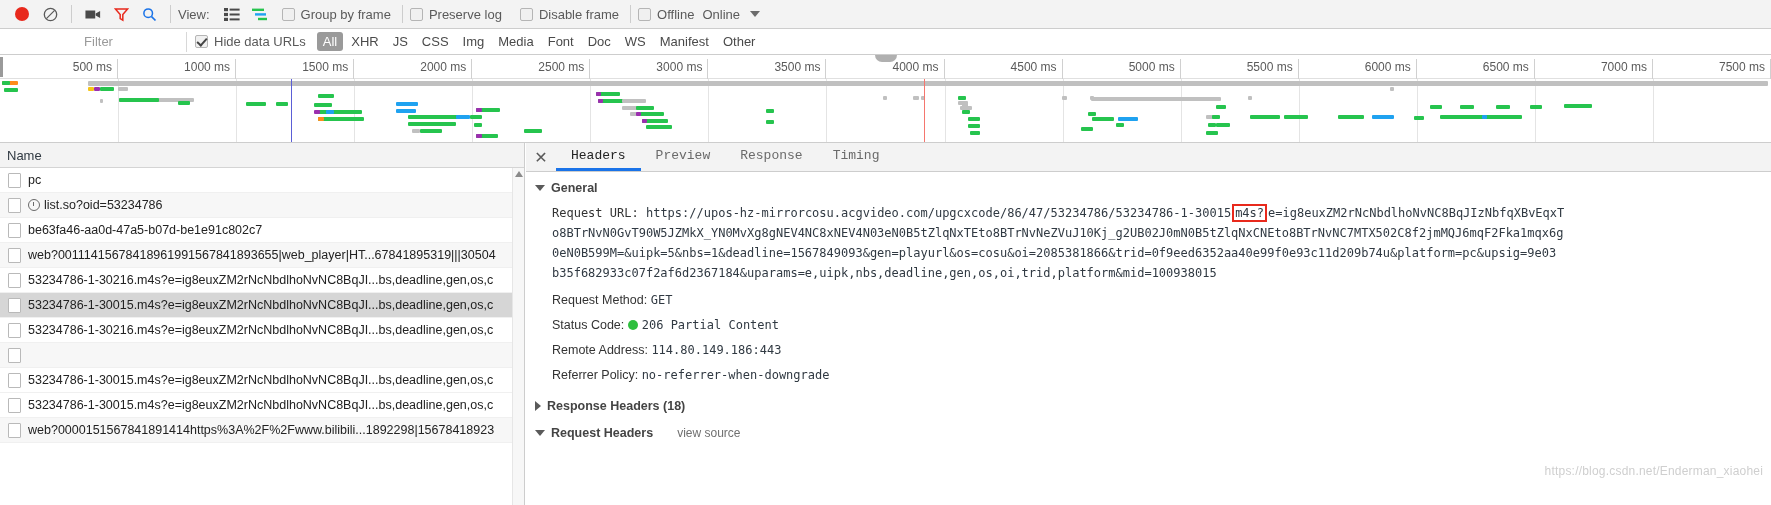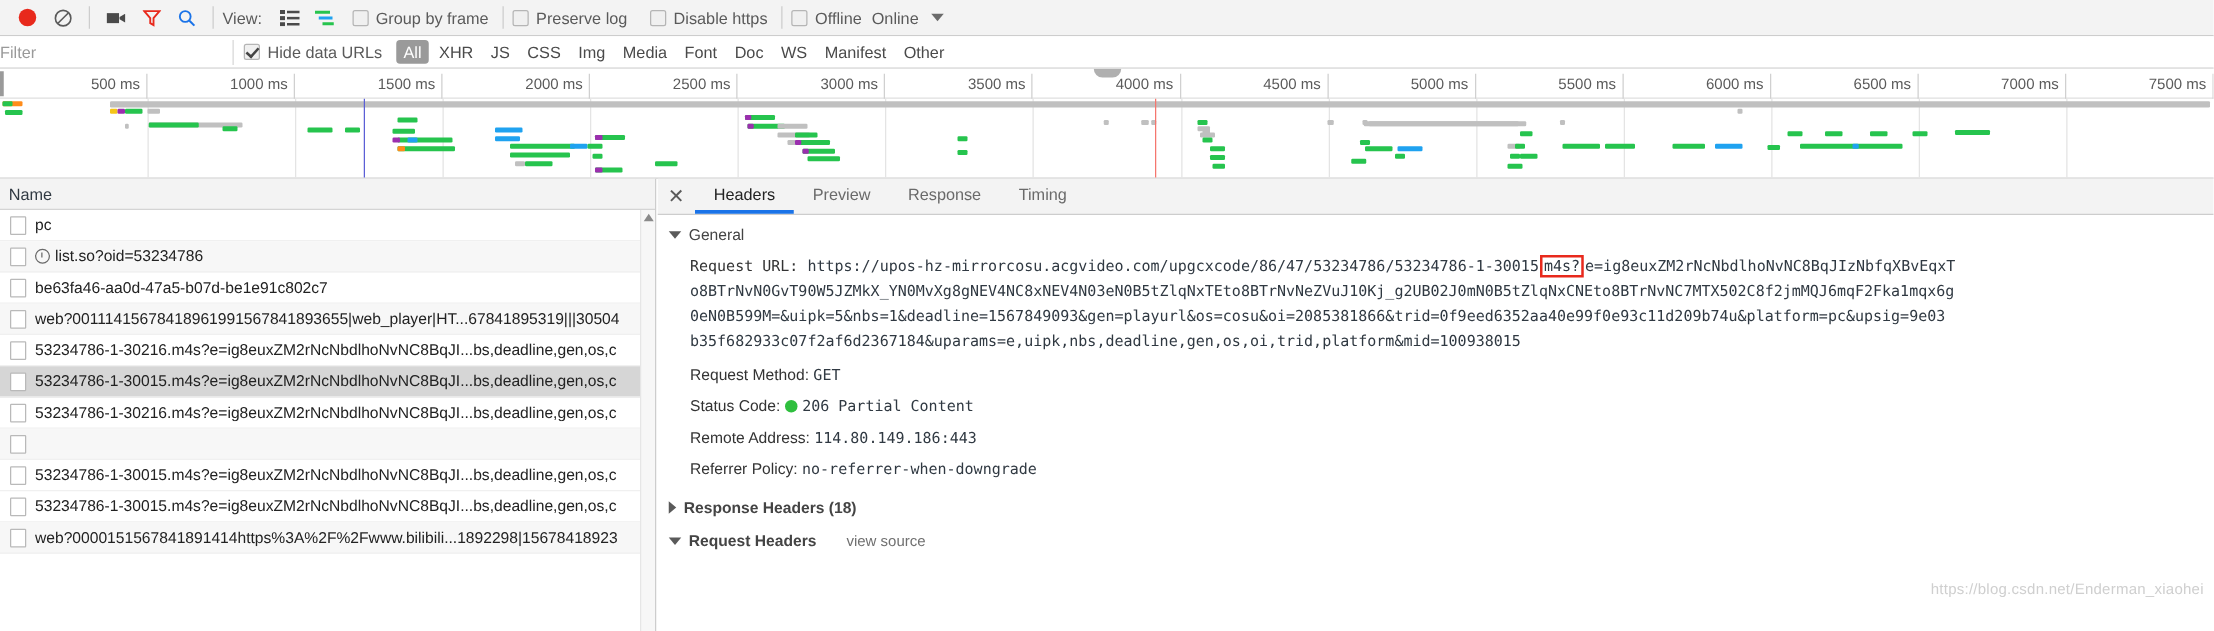--- a/index.html
+++ b/index.html
@@ -57,22 +57,22 @@
   }
 
   
   .filterbar {
     position: absolute; top: 29px; left: 0; width: 1771px; height: 26px;
     background: #fff; border-bottom: 1px solid #cdcdcd;
     display: flex; align-items: center;
   }
   .filter-input {
     width: 182px; height: 24px; border: none; outline: none;
-    background: transparent; padding-left: 0;
-    font-family: "Liberation Sans", sans-serif; font-size: 13px; color: #303942;
+    background: transparent; padding-left: 17px;
+    font-family: "Liberation Sans", sans-serif; font-size: 13px; color: #303942; text-align: center;
   }
   .filter-input::placeholder { color: #9a9a9a; }
   .fb-sep { width: 1px; height: 20px; background: #d8d8d8; margin: 0 8px 0 4px; }
   .type-item {
     font-size: 13px; color: #4a4a4a; padding: 2px 6px; margin: 0 1px;
     border-radius: 3px; cursor: pointer; white-space: nowrap;
   }
   .type-item.sel { background: #9a9a9a; color: #fff; }
 
   
@@ -182,21 +182,21 @@
     border-bottom: 3px solid transparent;
   }
   .dtab.active { color: #222; border-bottom-color: #1a73e8; }
 
   .dbody {
     padding: 9px 0 0 9px; height: 333px; overflow: hidden;
     font-size: 12.5px;
   }
   .sect-head {
     display: flex; align-items: center; gap: 6px;
-    font-weight: normal; color: #444; font-size: 12.5px;
+    font-weight: bold; color: #444; font-size: 12.5px;
     margin-bottom: 8px; cursor: pointer;
   }
   .tri-dn {
     width: 0; height: 0; border-left: 5px solid transparent;
     border-right: 5px solid transparent; border-top: 6px solid #5a5a5a;
   }
   .tri-rt {
     width: 0; height: 0; border-top: 5px solid transparent;
     border-bottom: 5px solid transparent; border-left: 6px solid #5a5a5a;
   }
@@ -292,21 +292,21 @@
       <span class="chk-text">Group by frame</span>
     </div>
     <div class="sep"></div>
     <div class="chk-wrap">
       <span class="chk"></span>
       <span class="chk-text">Preserve log</span>
     </div>
     <div style="width:14px"></div>
     <div class="chk-wrap">
       <span class="chk"></span>
-      <span class="chk-text">Disable https</span>
+      <span class="chk-text">Disable frame</span>
     </div>
     <div class="sep"></div>
     <div class="chk-wrap">
       <span class="chk"></span>
       <span class="chk-text">Offline</span>
     </div>
     <span class="online-text">Online</span>
     <span class="caret-dn"></span>
   </div>
 
@@ -550,21 +550,21 @@
         </div>
       </div>
     <div class="req-scrollbar">
       <span class="sb-arrow-up"></span>
     </div>
   </div>
 
   <div class="detail">
     <div class="dtabs">
       <div class="close-x">✕</div>
-      <div id="detail-tabs" style="display:flex;">
+      <div id="detail-tabs" style="display:flex;font-family:Liberation Mono, monospace;">
           <div class="dtab active">Headers</div>
           <div class="dtab">Preview</div>
           <div class="dtab">Response</div>
           <div class="dtab">Timing</div>
         </div>
     </div>
 
     <div class="dbody">
 
       <div class="sect-head">

